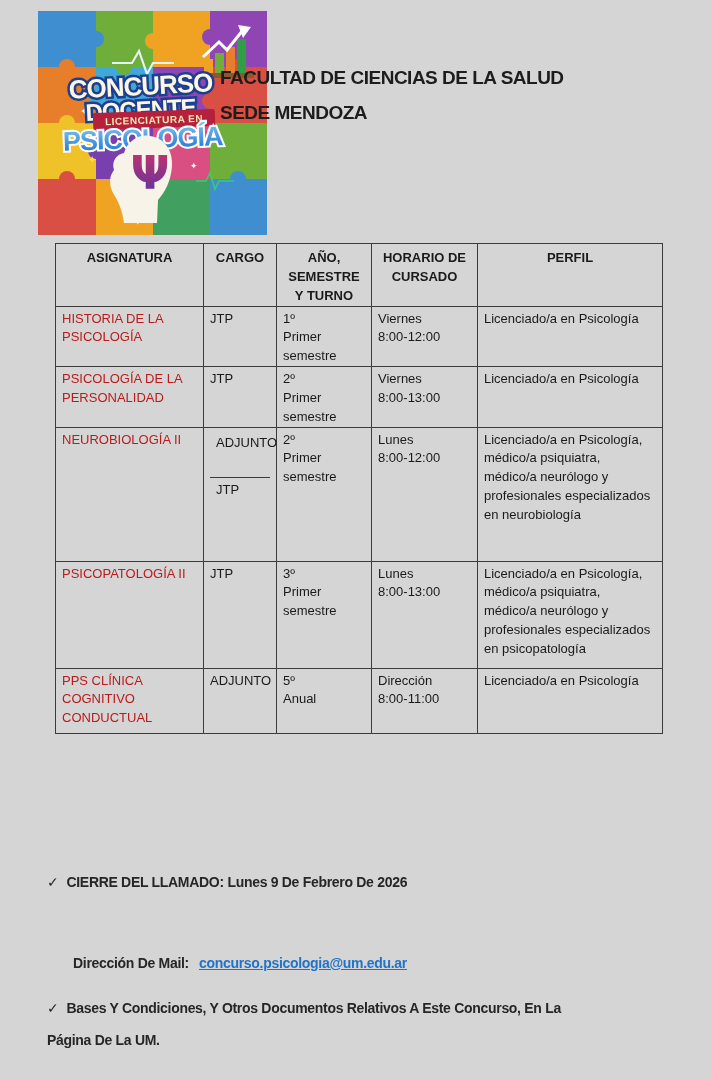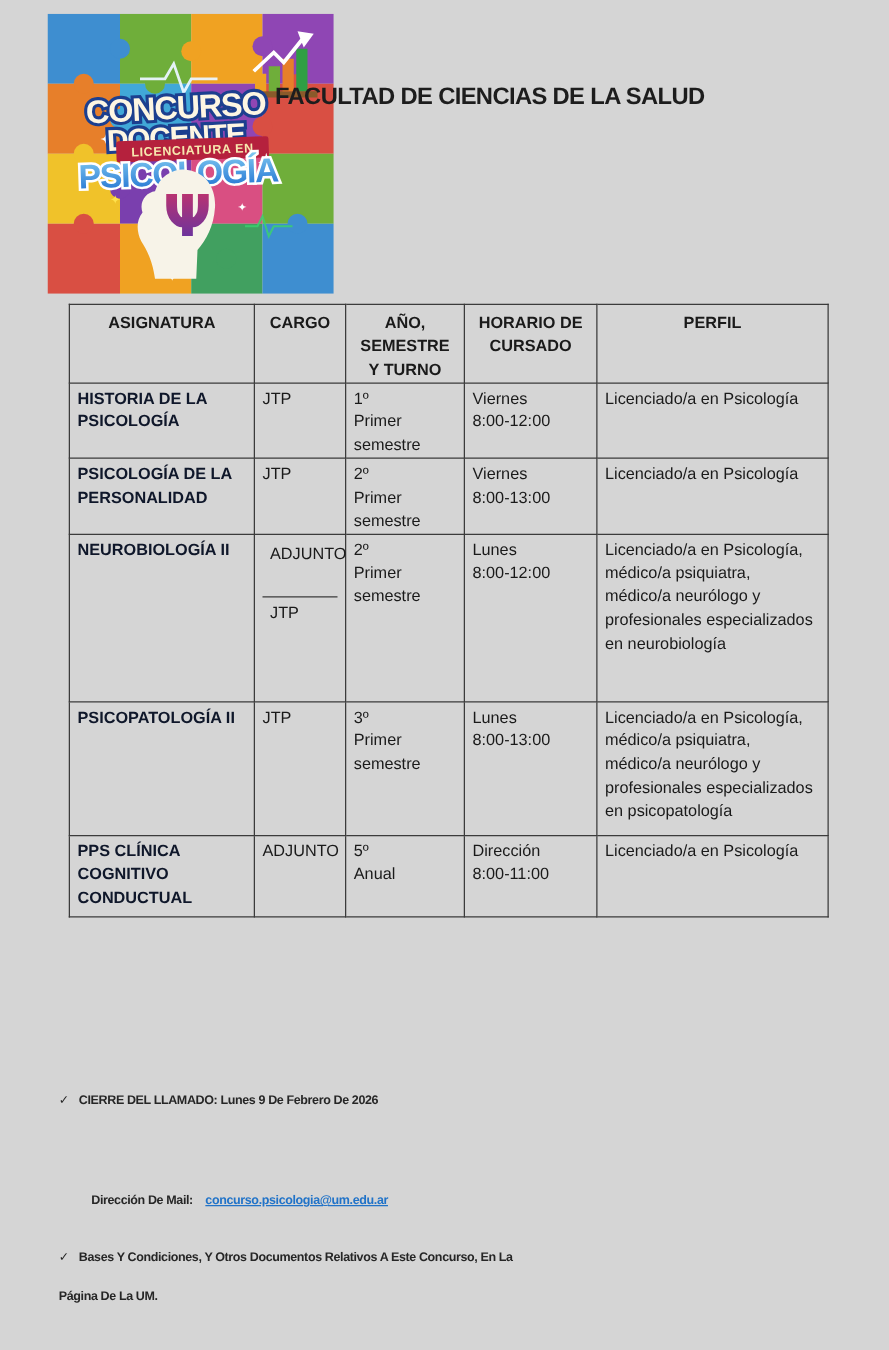--- a/index.html
+++ b/index.html
@@ -18,27 +18,27 @@
   
   table.schedule {
     position:absolute; left:55px; top:243px; width:607px;
     border-collapse:collapse; table-layout:fixed;
     font-size:13px; line-height:1.45; color:#1a1a1a;
   }
   table.schedule th, table.schedule td {
     border:1.5px solid #3b3b3b; vertical-align:top; padding:3px 6px 0 6px;
   }
   table.schedule th { text-align:center; font-weight:700; padding-top:5px;margin-top:21px; }
-  td.asig { font-weight:700; color:#0f172a; }
+  td.asig { font-weight:400; color:#b91c1c; }
   td.split { padding:0; }
   .sub { padding:3px 6px 0 6px; }
   .sub-top { height:47px; border-bottom:1.5px solid #3b3b3b; }
   
   .f-line {
-    position:absolute; font-size:10px; font-weight:700; letter-spacing:-0.3px;
+    position:absolute; font-size:14px; font-weight:700; letter-spacing:-0.3px;
     color:#262626; white-space:nowrap;
   }
   .check { display:inline-block; margin-right:8px; font-weight:400; }
   a.mail-link { color:#2173c8; text-decoration:underline; }
   .mail-label { margin-right:10px; }
 </style>
 </head>
 <body>
 
 <div class="page">
@@ -123,20 +123,21 @@
 
       <g>
         <path d="M86,212 C84,198 80,190 75,182 C71,174 71,165 76,159 C73,150 79,143 86,142 C90,129 102,123 112,125 C127,127 135,140 134,155 C133,170 127,181 120,189 L119,212 Z" fill="#f7f3e8"></path>
         <text x="112" y="178" text-anchor="middle" font-size="46" font-weight="bold" fill="url(#psiGrad)" font-family="'DejaVu Sans', sans-serif">Ψ</text>
       </g>
     </svg>
   </div>
 
   <div class="header-block">
     <div>FACULTAD DE CIENCIAS DE LA SALUD</div>
+    <div>SEDE MENDOZA</div>
   </div>
 
   <table class="schedule">
     <colgroup>
         <col style="width:148px">
         <col style="width:73px">
         <col style="width:95px">
         <col style="width:106px">
         <col style="width:185px">
       </colgroup>

